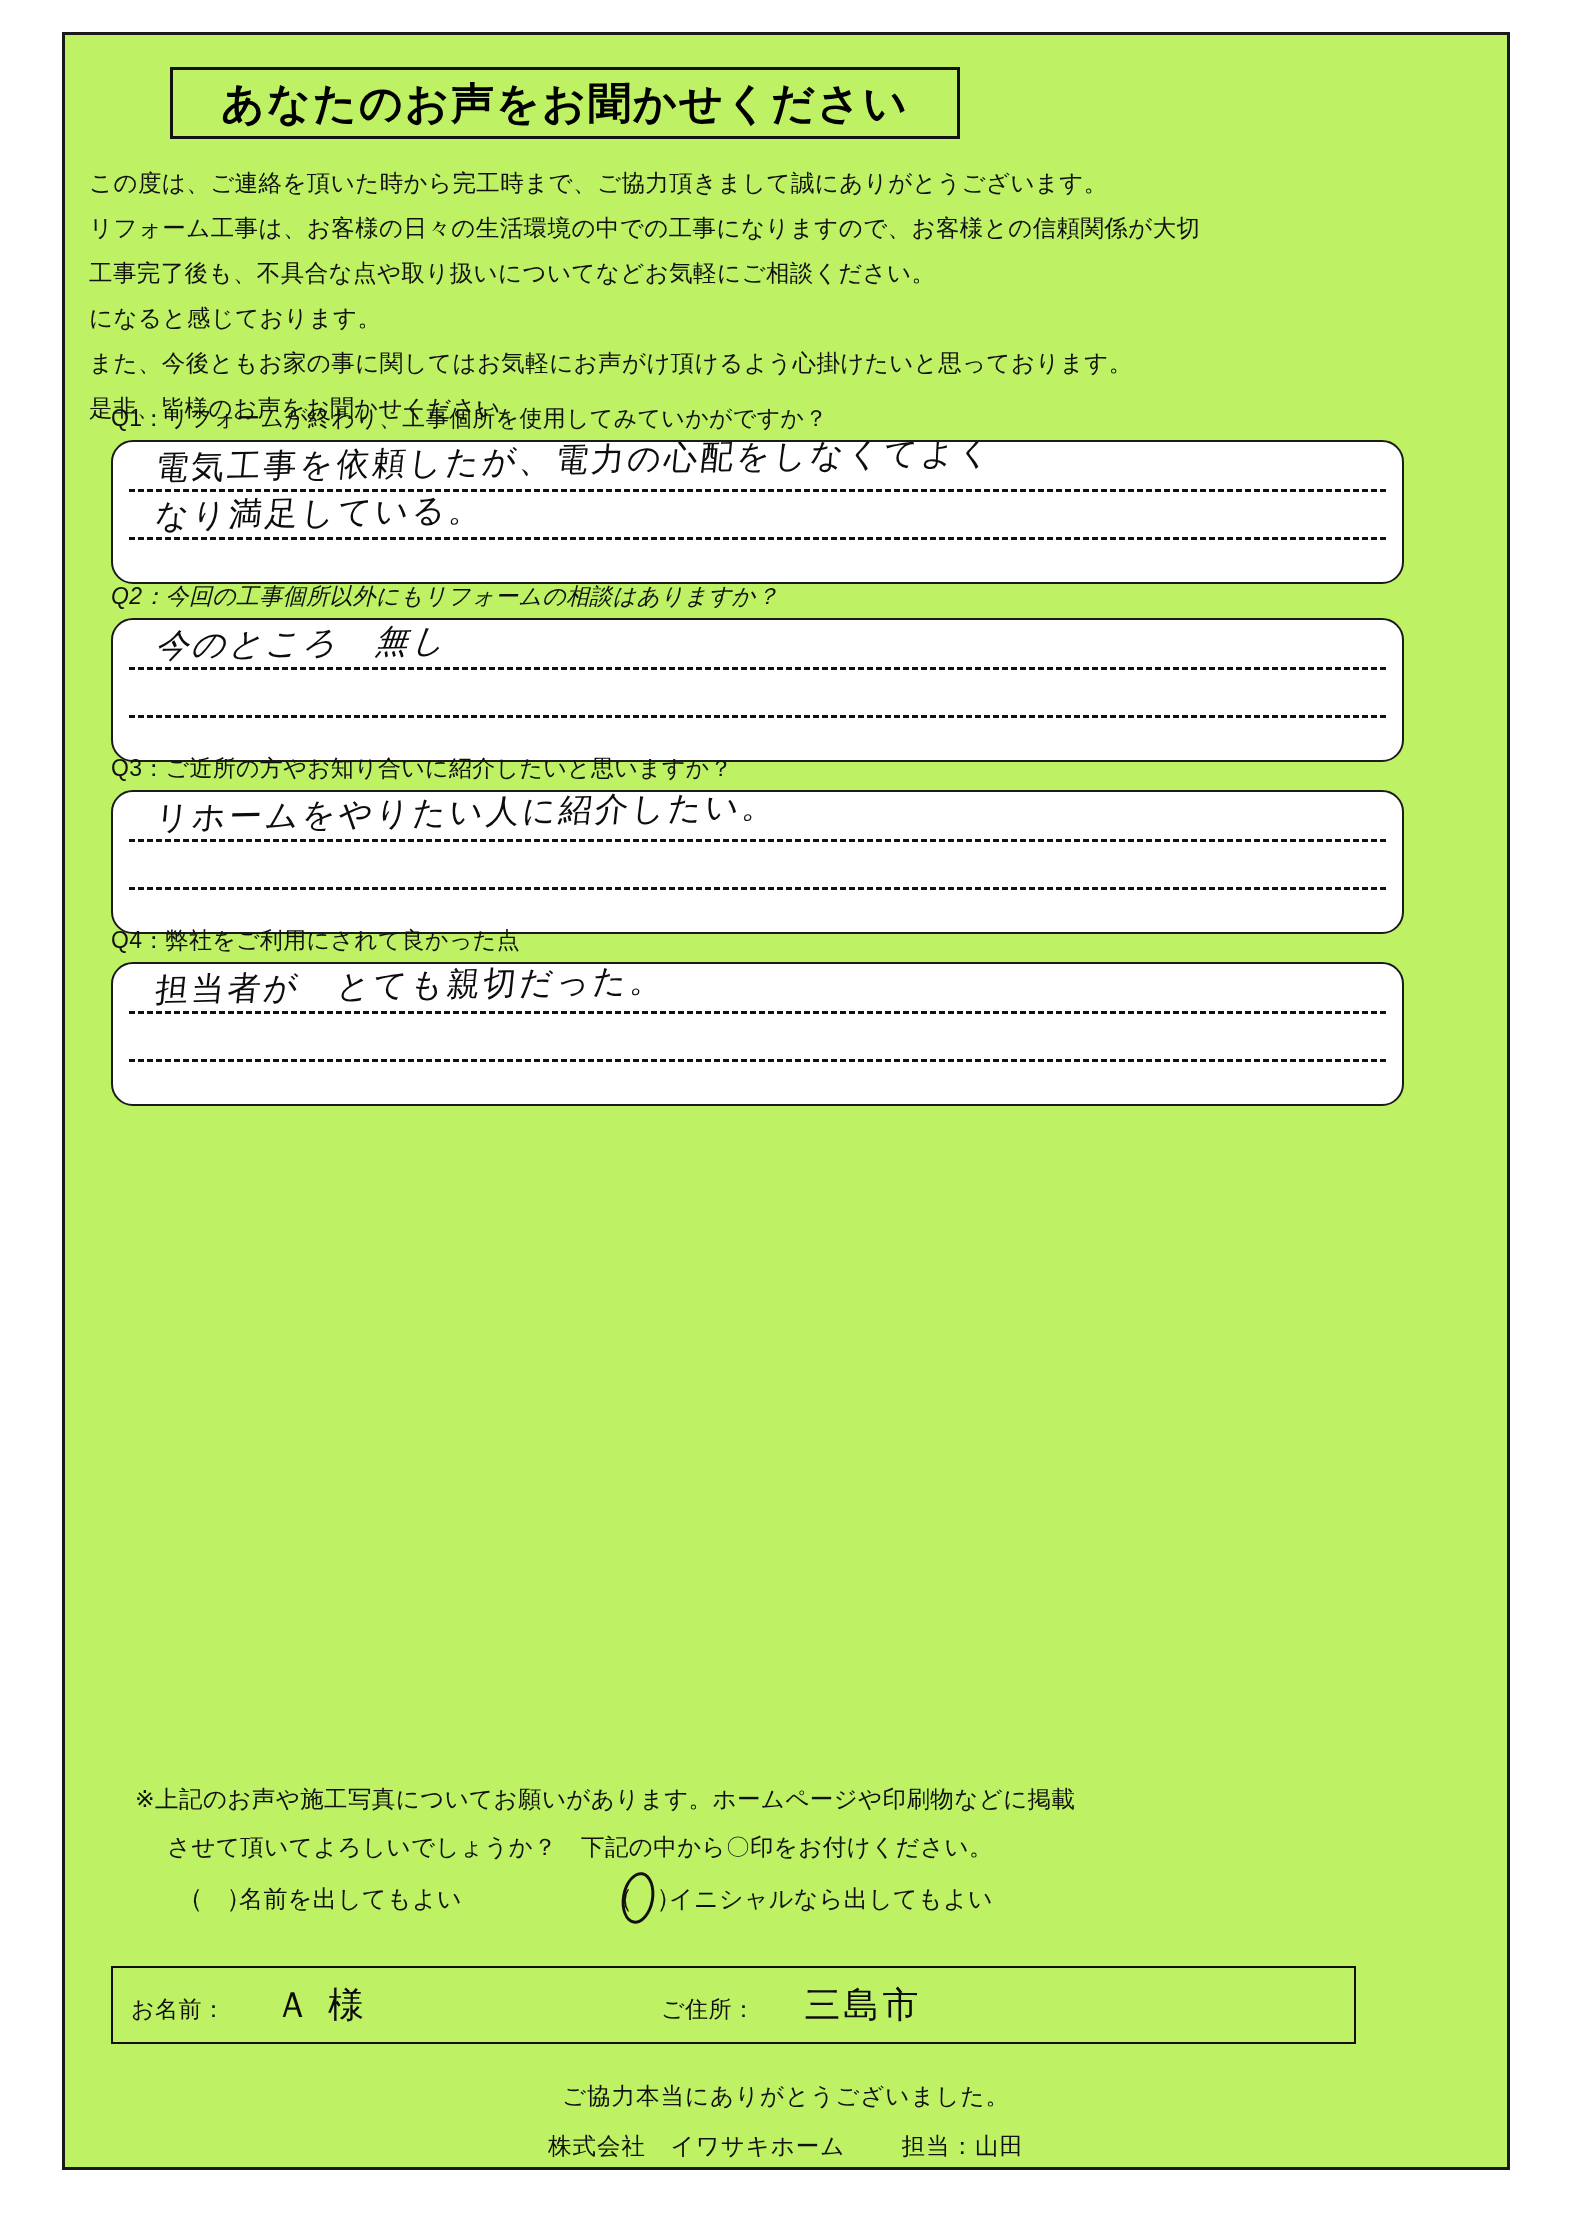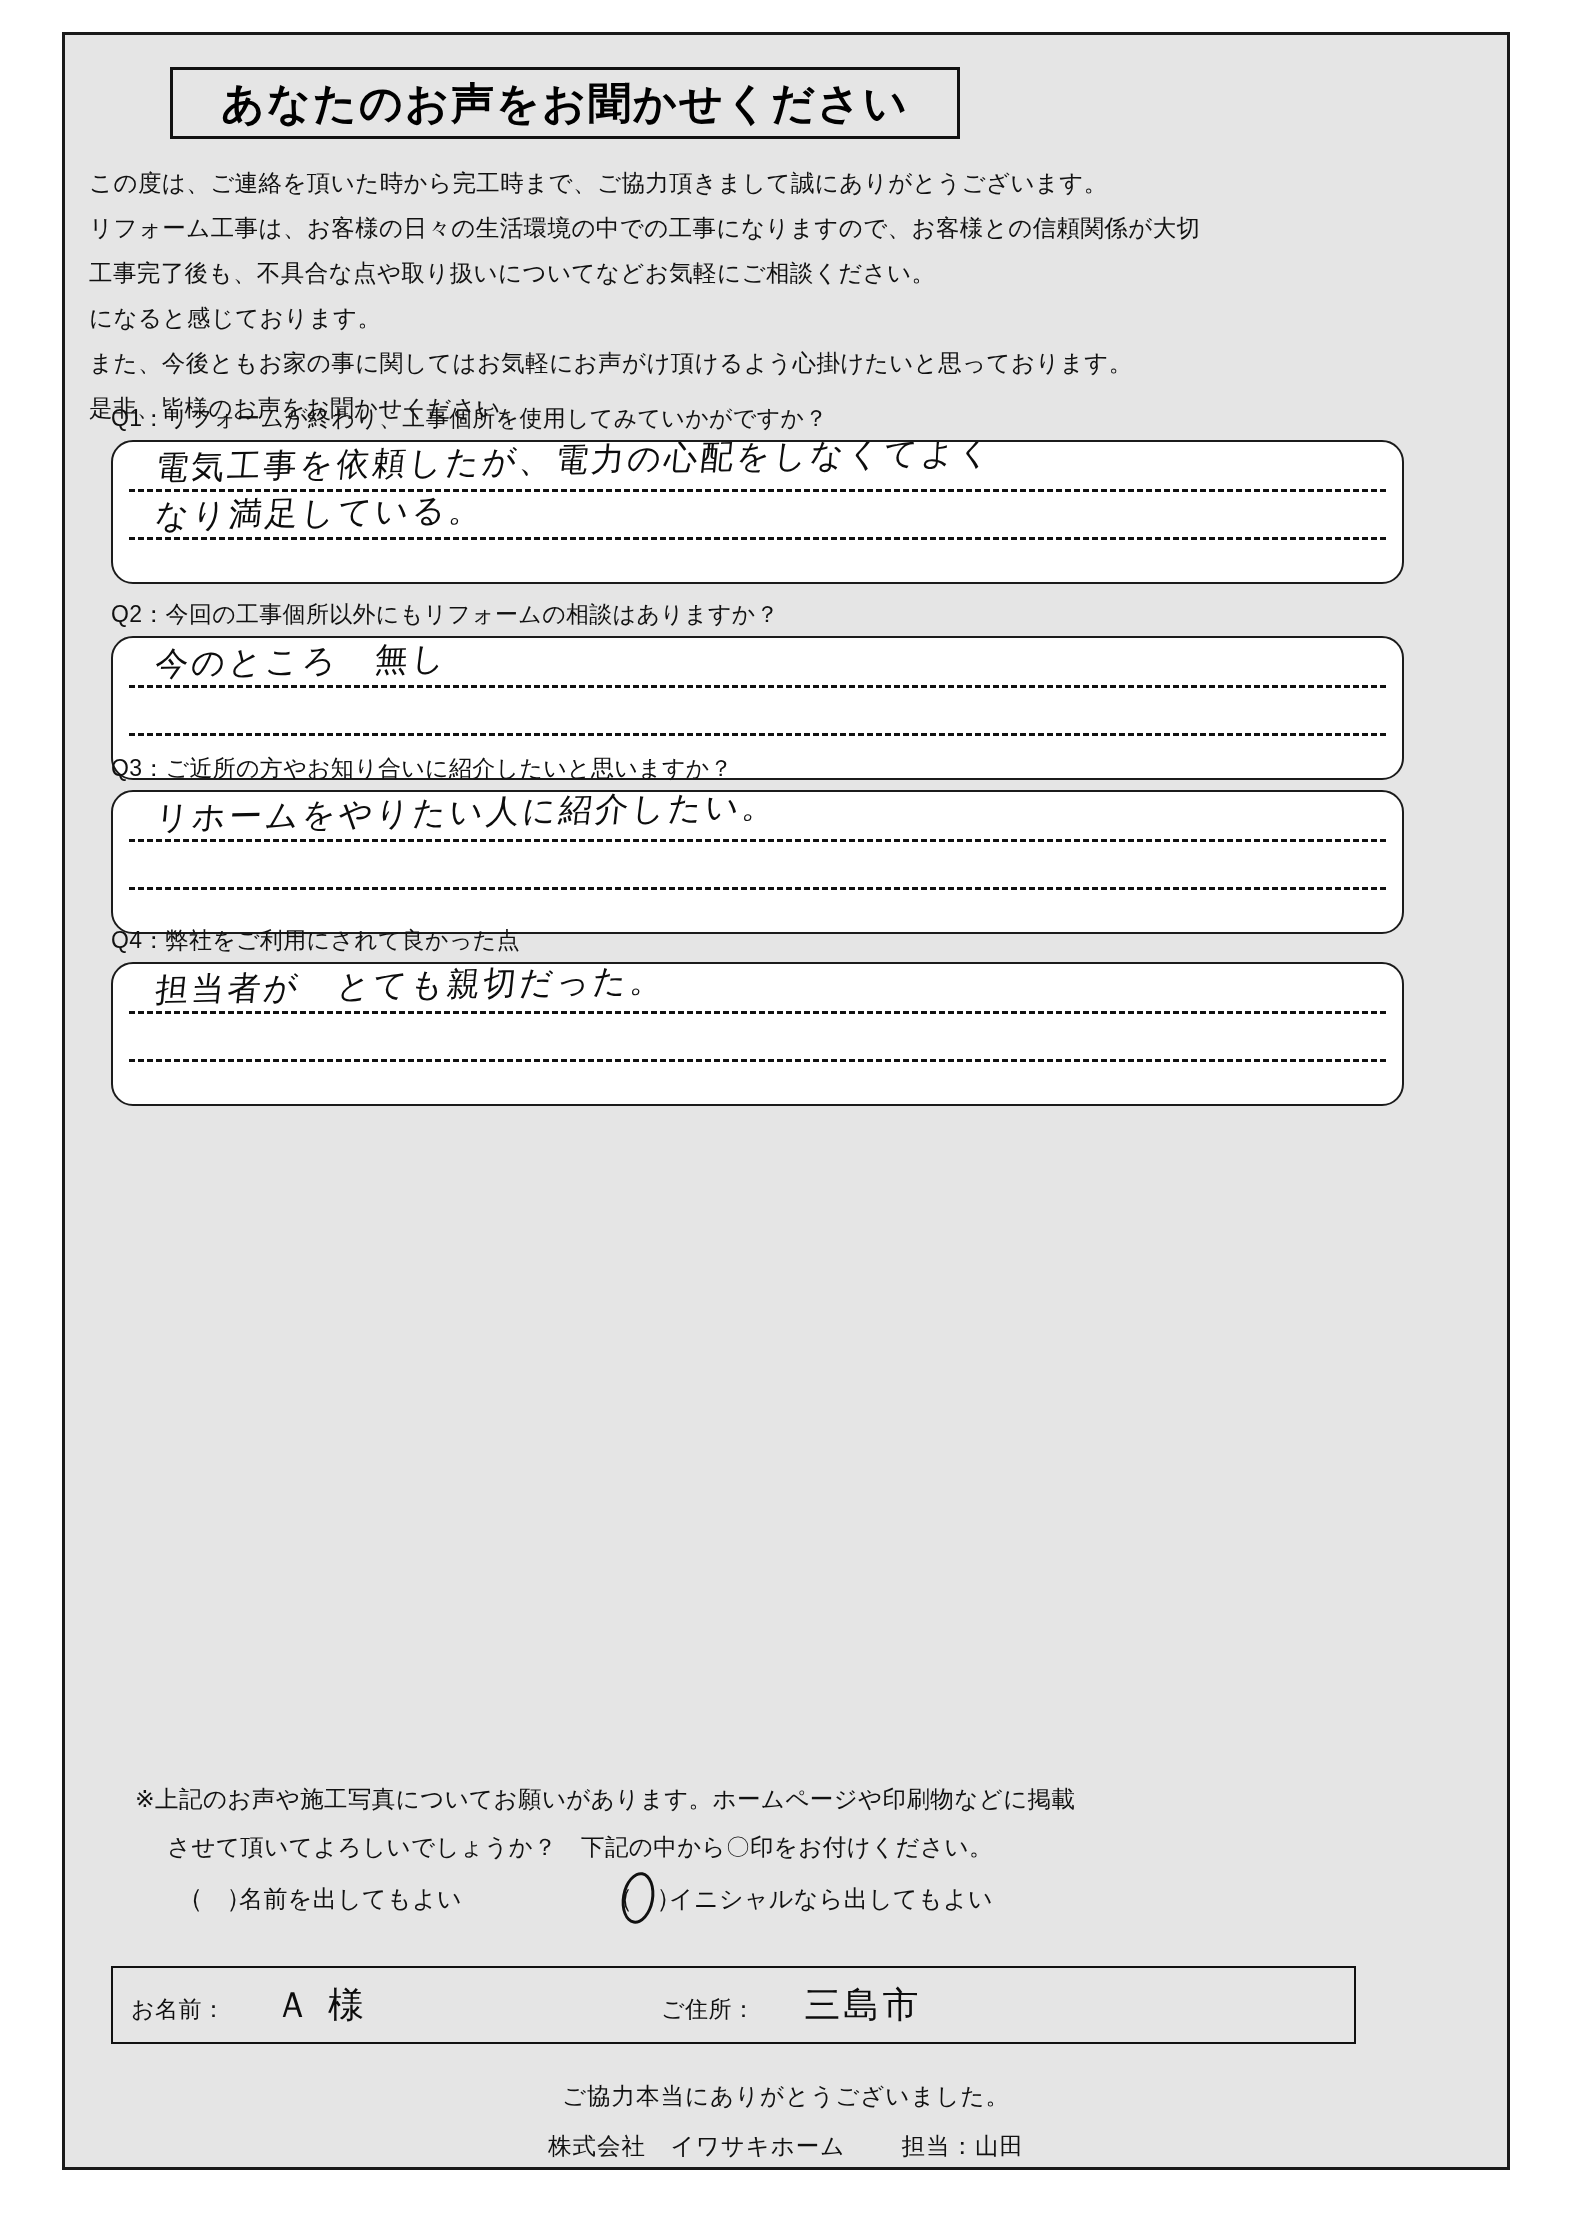--- a/index.html
+++ b/index.html
@@ -18,21 +18,21 @@
 
   
   .page-frame {
     position: absolute;
     left: 62px;
     top: 32px;
     width: 1448px;
     height: 2138px;
     border: 3px solid #1a1a1a;
     box-sizing: border-box;
-    background: #e5e5e5;
+    background: #bef264;
   }
 
   .page-inner {
     position: absolute;
     left: 0;
     top: 0;
     right: 0;
     bottom: 0;
     padding: 0;
   }
@@ -248,21 +248,21 @@
     <div class="q-block" style="top:368px;">
       <div class="q-label">Q1：リフォームが終わり、工事個所を使用してみていかがですか？</div>
       <div class="answer-box h3">
         <div class="rule r1"></div>
         <div class="rule r2"></div>
         <div class="hand l1">電気工事を依頼したが、電力の心配をしなくてよく</div>
         <div class="hand l2">なり満足している。</div>
       </div>
     </div>
 
-    <div class="q-block" style="top:564px;">
+    <div class="q-block" style="top:546px;font-style:italic;">
       <div class="q-label">Q2：今回の工事個所以外にもリフォームの相談はありますか？</div>
       <div class="answer-box h3">
         <div class="rule r1"></div>
         <div class="rule r2"></div>
         <div class="hand l1">今のところ　無し</div>
         <div class="hand l2"></div>
       </div>
     </div>
 
     <div class="q-block" style="top:718px;">

